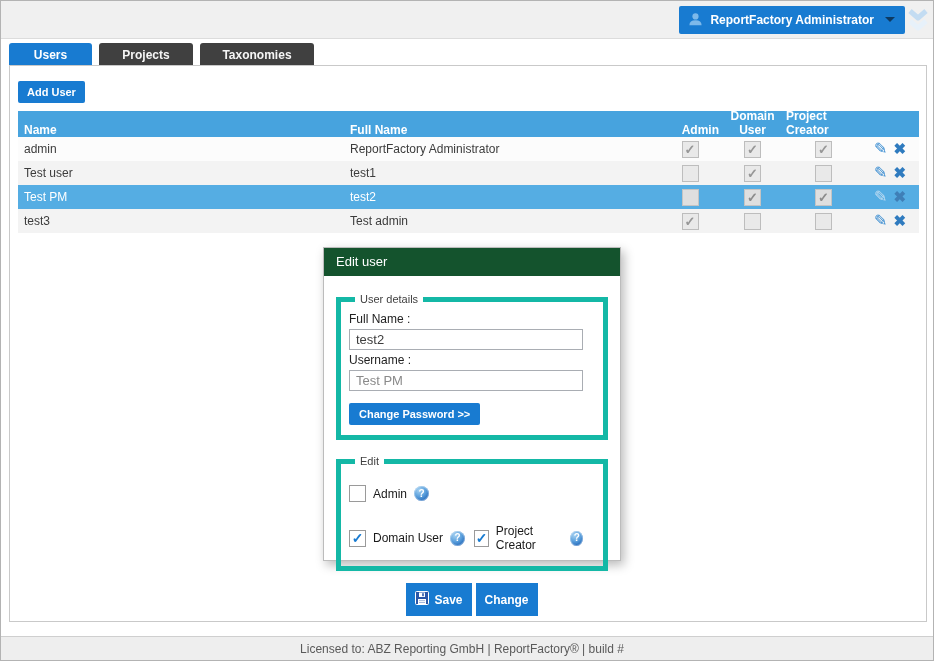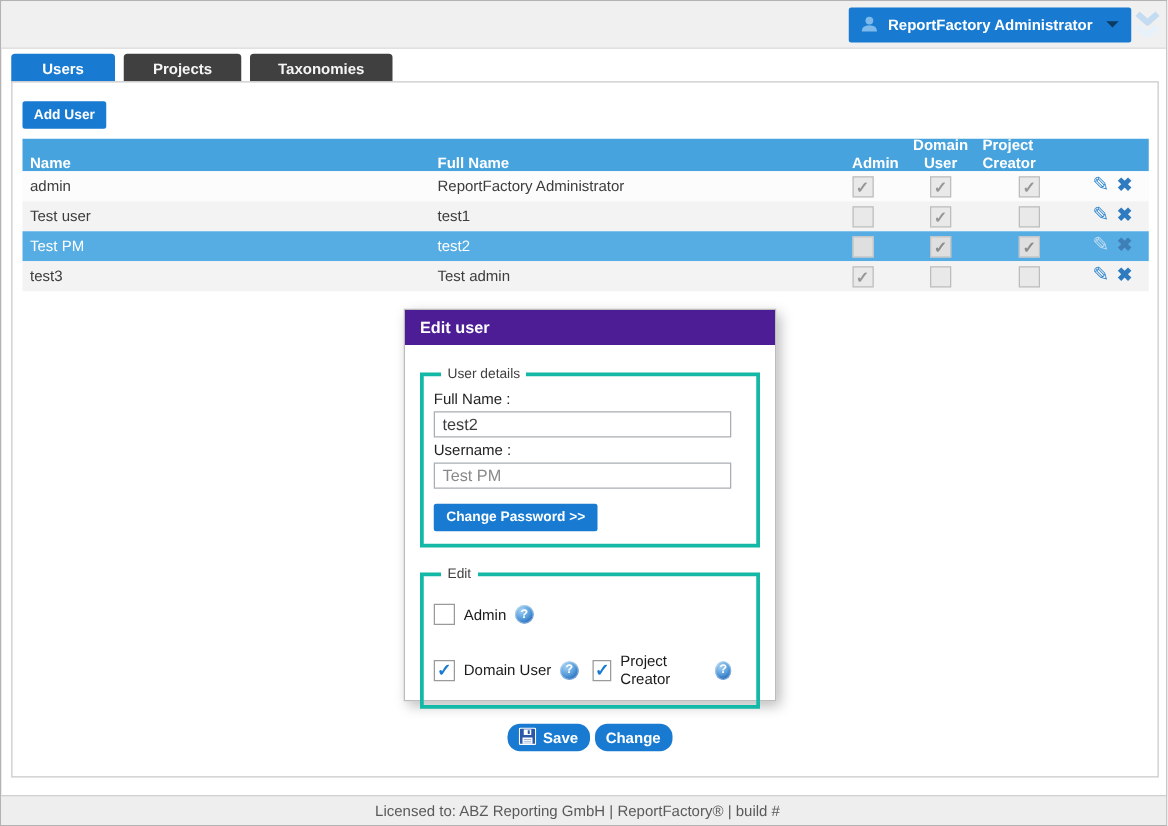--- a/index.html
+++ b/index.html
@@ -44,40 +44,40 @@
   .cb { width: 17px; height: 17px; background: #e9e9e9; border: 1px solid #bdbdbd; display: flex; align-items: center; justify-content: center; font-size: 13px; line-height: 1; color: #979797; font-weight: bold; }
   .trow.selected .cb { background: #dfdfdf; border-color: #c4c4c4; color: #8c8c8c; }
 
   .edit-icon { color: #2e86cf; font-size: 16px; line-height: 1; cursor: pointer; }
   .delete-icon { color: #2f7bbf; font-size: 15px; font-weight: bold; line-height: 1; cursor: pointer; }
   .trow.selected .edit-icon { color: #c4def2; }
   .trow.selected .delete-icon { color: #3f7fb7; }
 
   
   .dialog { position: absolute; left: 322px; top: 246px; width: 298px; height: 314px; background: #fff; border: 1px solid #bcbcbc; box-shadow: 3px 4px 10px rgba(0,0,0,.28); }
-  .dialog-header { height: 28px; background: #4c1d95; color: #fff; font-size: 13px; font-weight: bold; line-height: 28px; padding-left: 12px; }
-  .dialog fieldset { border: 3px solid #14b8a6; margin: 0 12px; padding: 4px 20px 10px 8px; }
+  .dialog-header { height: 28px; background: #14532d; color: #fff; font-size: 13px; font-weight: normal; line-height: 28px; padding-left: 12px; }
+  .dialog fieldset { border: 5px solid #14b8a6; margin: 0 12px; padding: 4px 20px 10px 8px; }
   .fs-details { margin-top: 17px !important; }
   .fs-roles { margin-top: 15px !important; padding-bottom: 14px !important; }
   .dialog legend { font-size: 11px; color: #3f3f3f; padding: 0 5px; margin-left: 6px; }
   .fld-label { display: block; font-size: 12px; color: #222; margin: 3px 0 3px 0; }
   .fld-input { width: 100%; height: 21px; border: 1px solid #a9adb3; font-family: "Liberation Sans", sans-serif; font-size: 13px; padding: 0 6px; color: #3d3d3d; background: #fff; }
   .fld-input.ro { color: #8a8a8a; }
   .chg-pwd-btn { margin-top: 12px; height: 22px; padding: 0 10px; background: #187bd1; border: none; border-radius: 2px; color: #fff; font-family: "Liberation Sans", sans-serif; font-size: 11px; font-weight: bold; cursor: pointer; }
 
   .role-row { display: flex; align-items: center; }
   .role-row.r1 { margin-top: 14px; margin-bottom: 22px; }
   .role-item { display: flex; align-items: center; gap: 7px; }
   .role-item.w { width: 146px; }
   .mcb { width: 17px; height: 17px; background: #fff; border: 1px solid #9a9a9a; display: flex; align-items: center; justify-content: center; font-size: 14px; font-weight: bold; color: #187bd1; line-height: 1; cursor: pointer; }
   .role-label { font-size: 12px; color: #1a1a1a; }
   .help-icon { width: 15px; height: 15px; border-radius: 50%; background: radial-gradient(circle at 35% 28%, #a6d2f2 0%, #5a9fdc 45%, #2a6fbe 75%, #1c5ba6 100%); color: #fff; font-size: 10px; font-weight: bold; display: flex; align-items: center; justify-content: center; line-height: 1; cursor: pointer; box-shadow: inset 0 0 0 1px rgba(255,255,255,.35); }
 
   .dialog-buttons { display: flex; justify-content: center; gap: 4px; margin-top: 12px; }
-  .save-btn, .cancel-btn { height: 22px; background: #187bd1; border: none; border-radius: 10px; color: #fff; font-family: "Liberation Sans", sans-serif; font-size: 12px; font-weight: bold; cursor: pointer; display: flex; align-items: center; gap: 5px; padding: 0 9px; }
+  .save-btn, .cancel-btn { height: 33px; background: #187bd1; border: none; border-radius: 0; color: #fff; font-family: "Liberation Sans", sans-serif; font-size: 12px; font-weight: bold; cursor: pointer; display: flex; align-items: center; gap: 5px; padding: 0 9px; }
 
   
   .footer { position: absolute; left: 0; right: 0; bottom: 0; height: 24px; background: #eeeeee; border-top: 1px solid #cfcfcf; display: flex; align-items: center; justify-content: center; padding-right: 10px; font-size: 12px; color: #5a5a5a; }
 </style>
 </head>
 <body>
 
 <div class="page">
 
   <div class="topbar">

